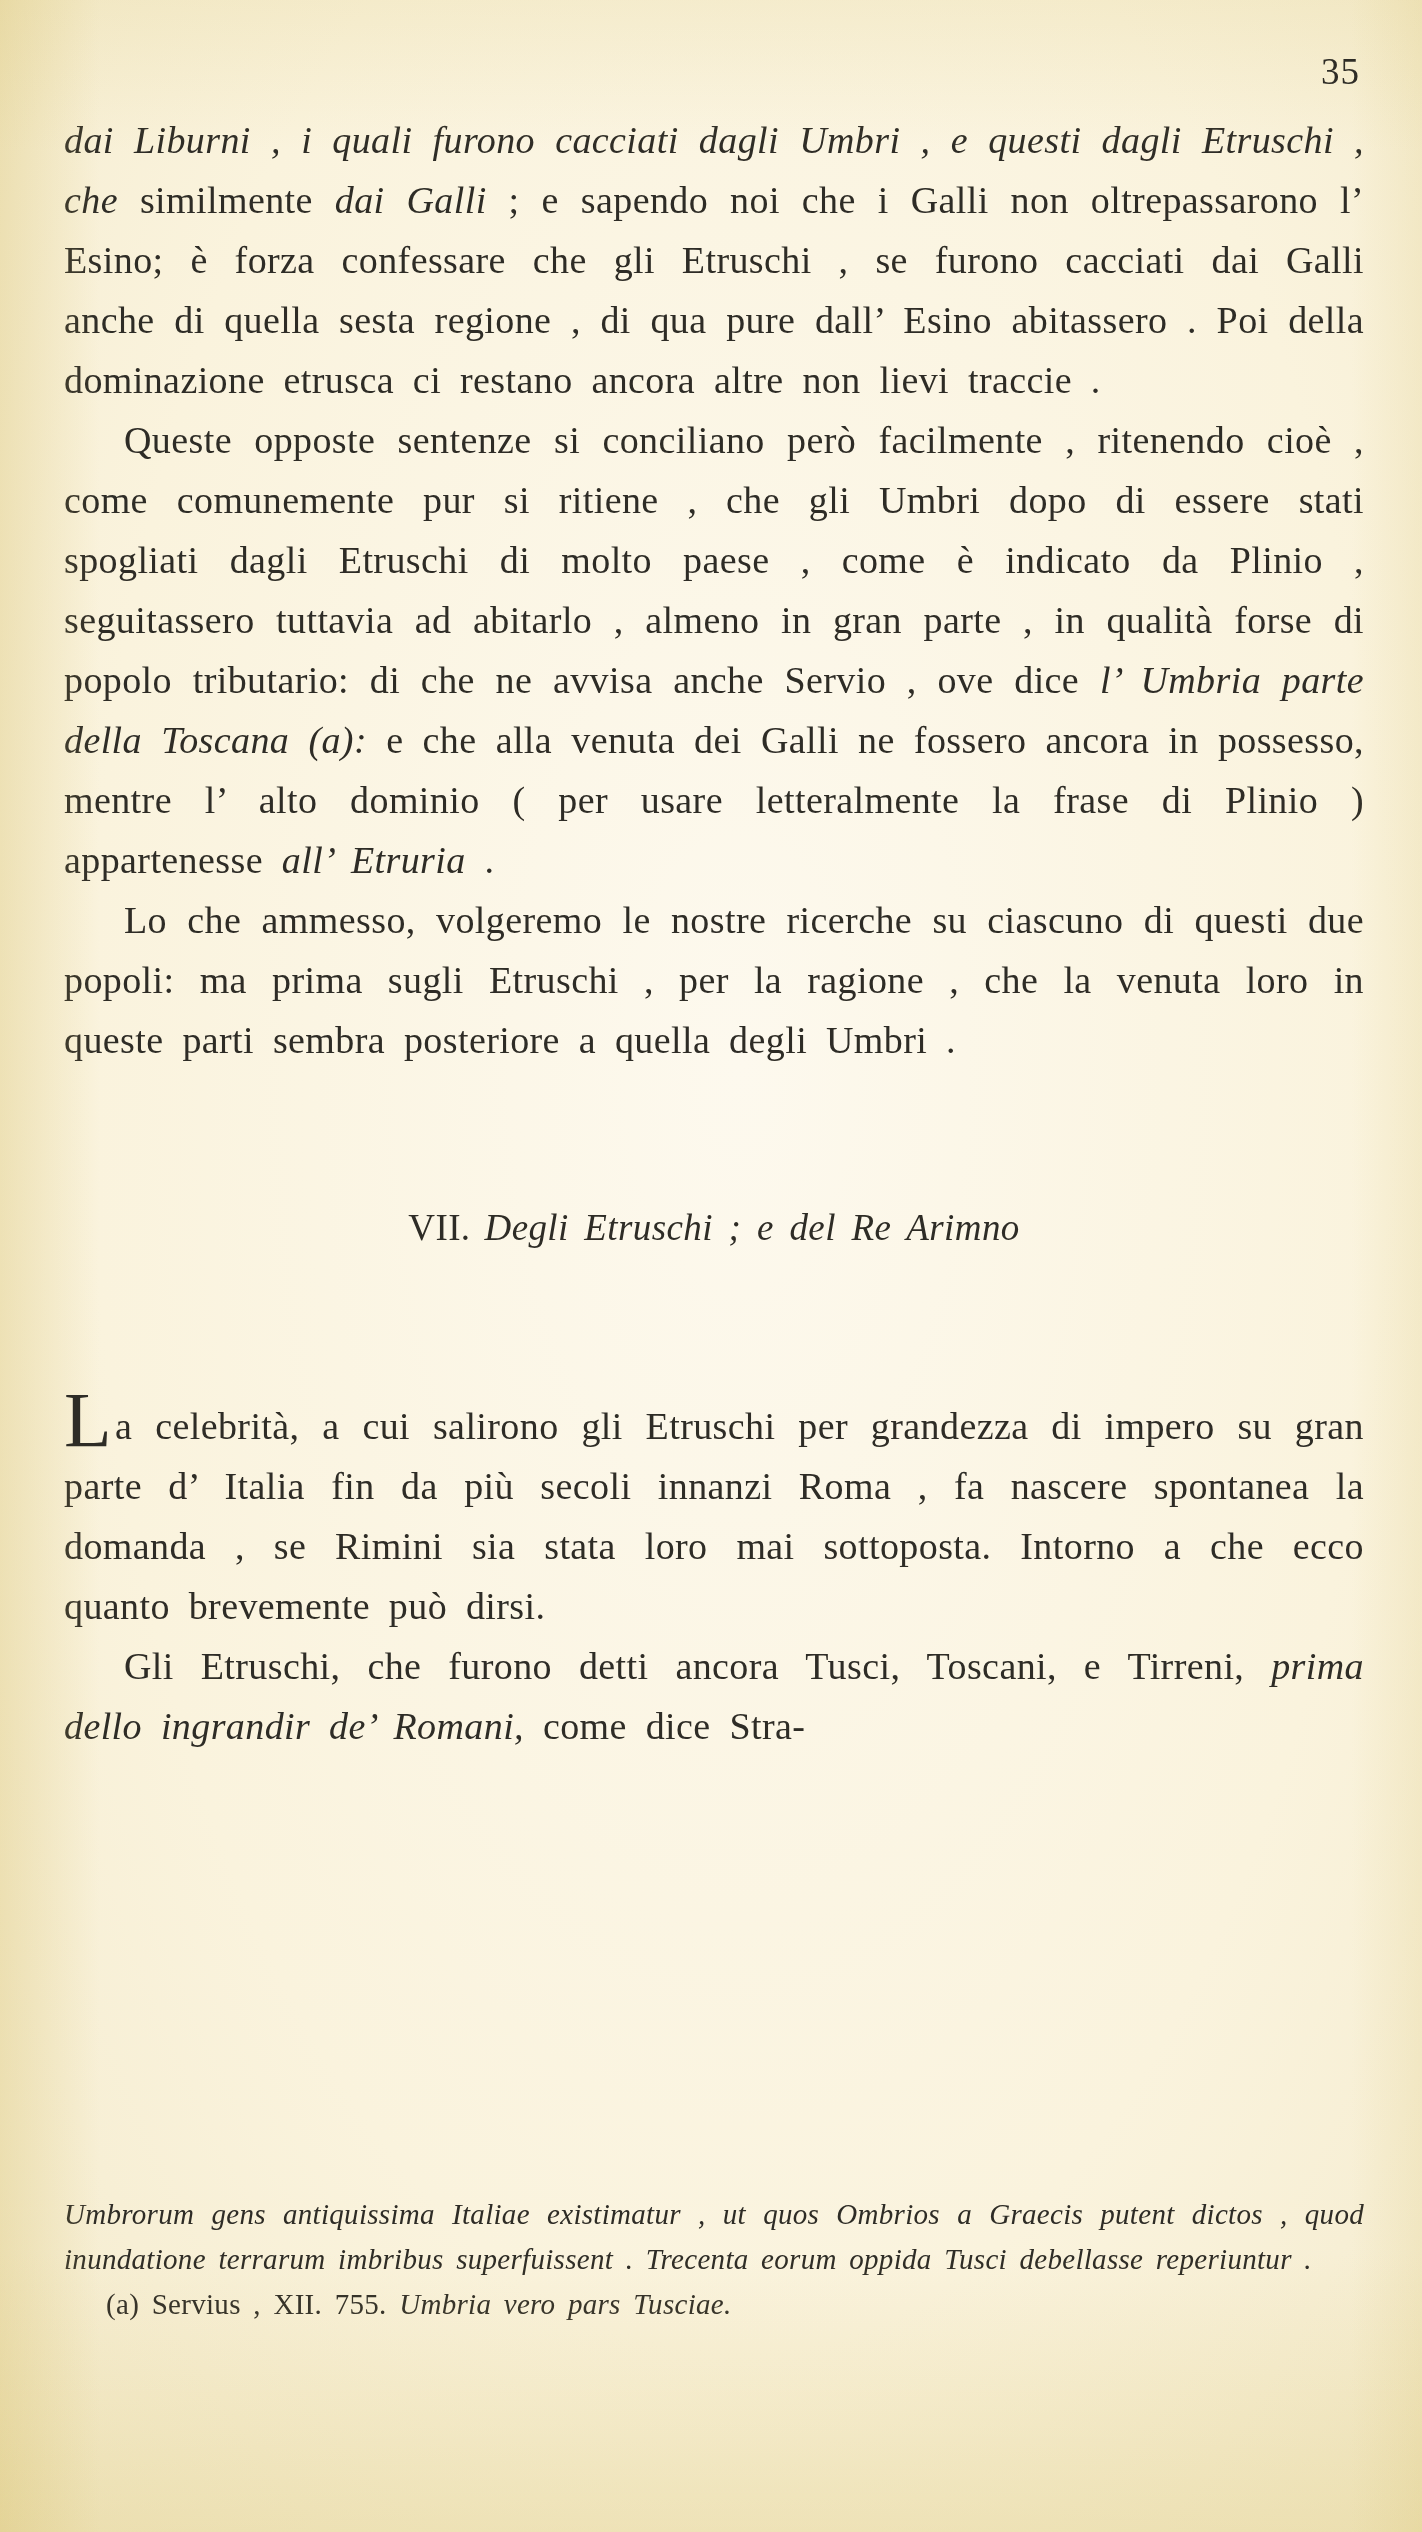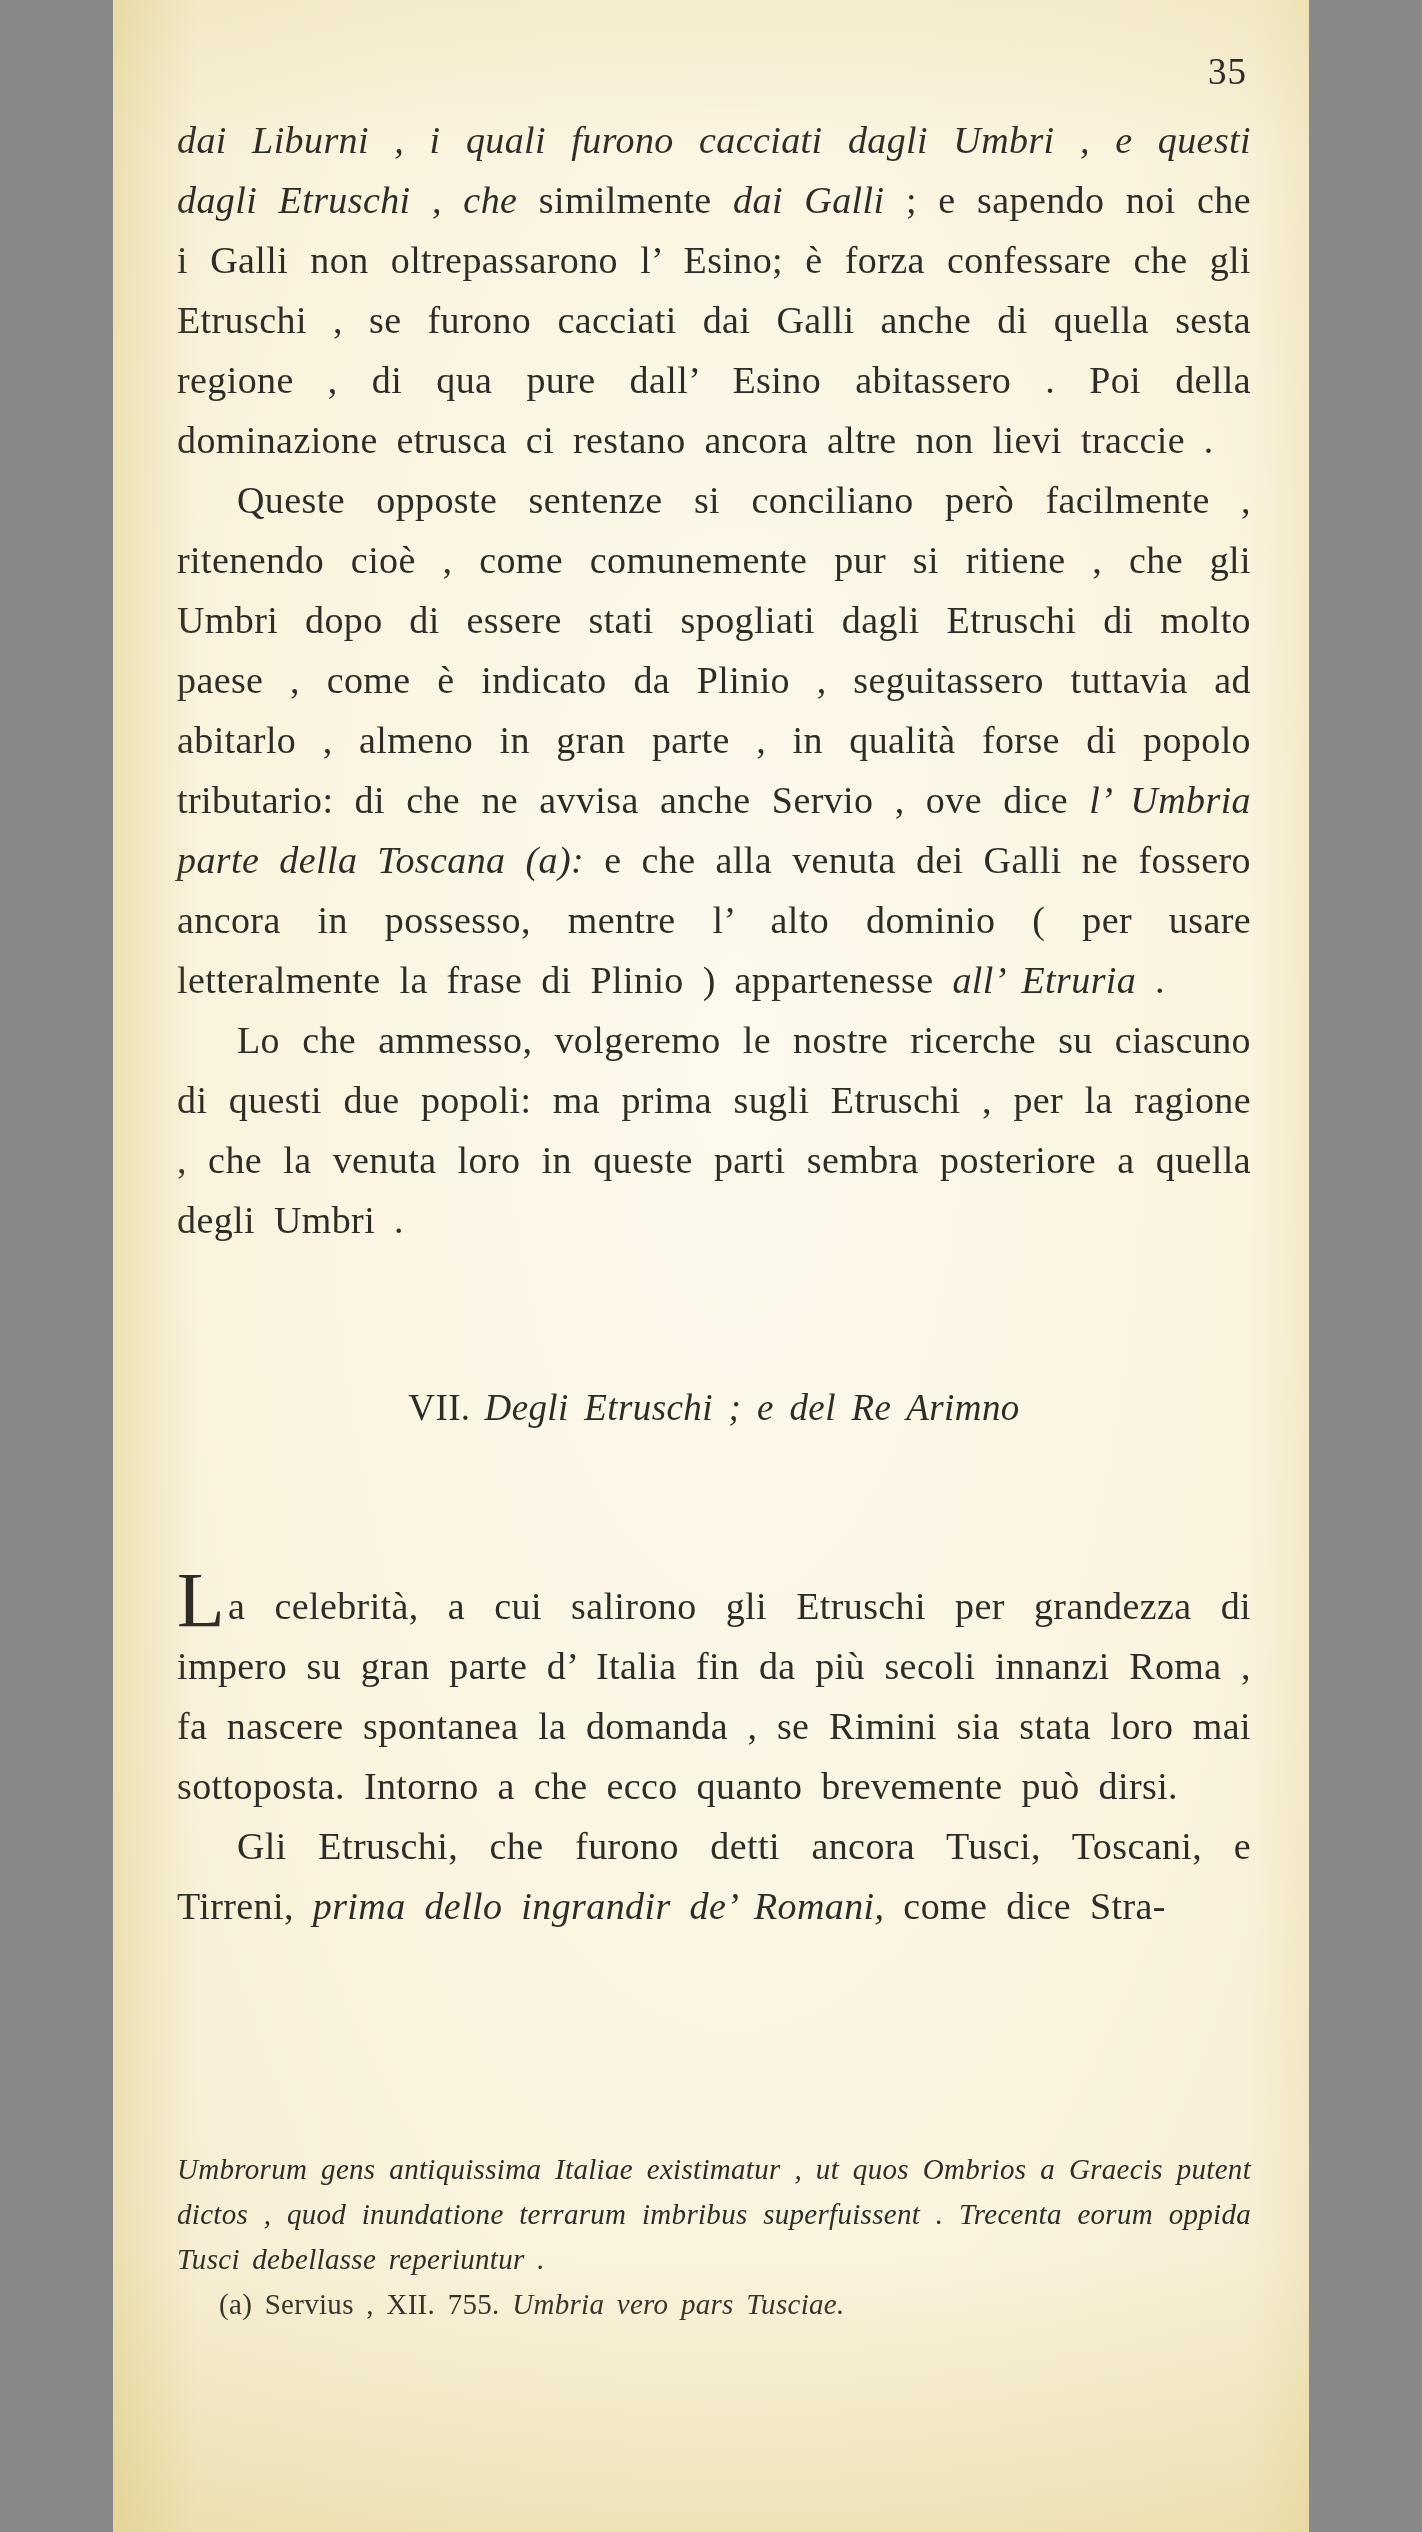--- a/index.html
+++ b/index.html
@@ -1,18 +1,18 @@
 <!DOCTYPE html>
 <html><head>
 <meta charset="utf-8">
 <style>
   html, body { margin: 0; padding: 0; background: #888; }
   .page {
     position: relative;
-    width: 1196px;
+    width: 1422px;
     height: 2532px;
     margin: 0 auto;
     box-sizing: border-box;
     background: #fbf5e2;
     background-image: radial-gradient(ellipse at 52% 42%, #fdf9ee 0%, #faf3dd 62%, #f4ebcd 100%);
     color: #2e2c26;
     font-family: "Liberation Serif", "DejaVu Serif", serif;
     display: flex;
     flex-direction: column;
     padding: 58px 58px 205px 64px;

